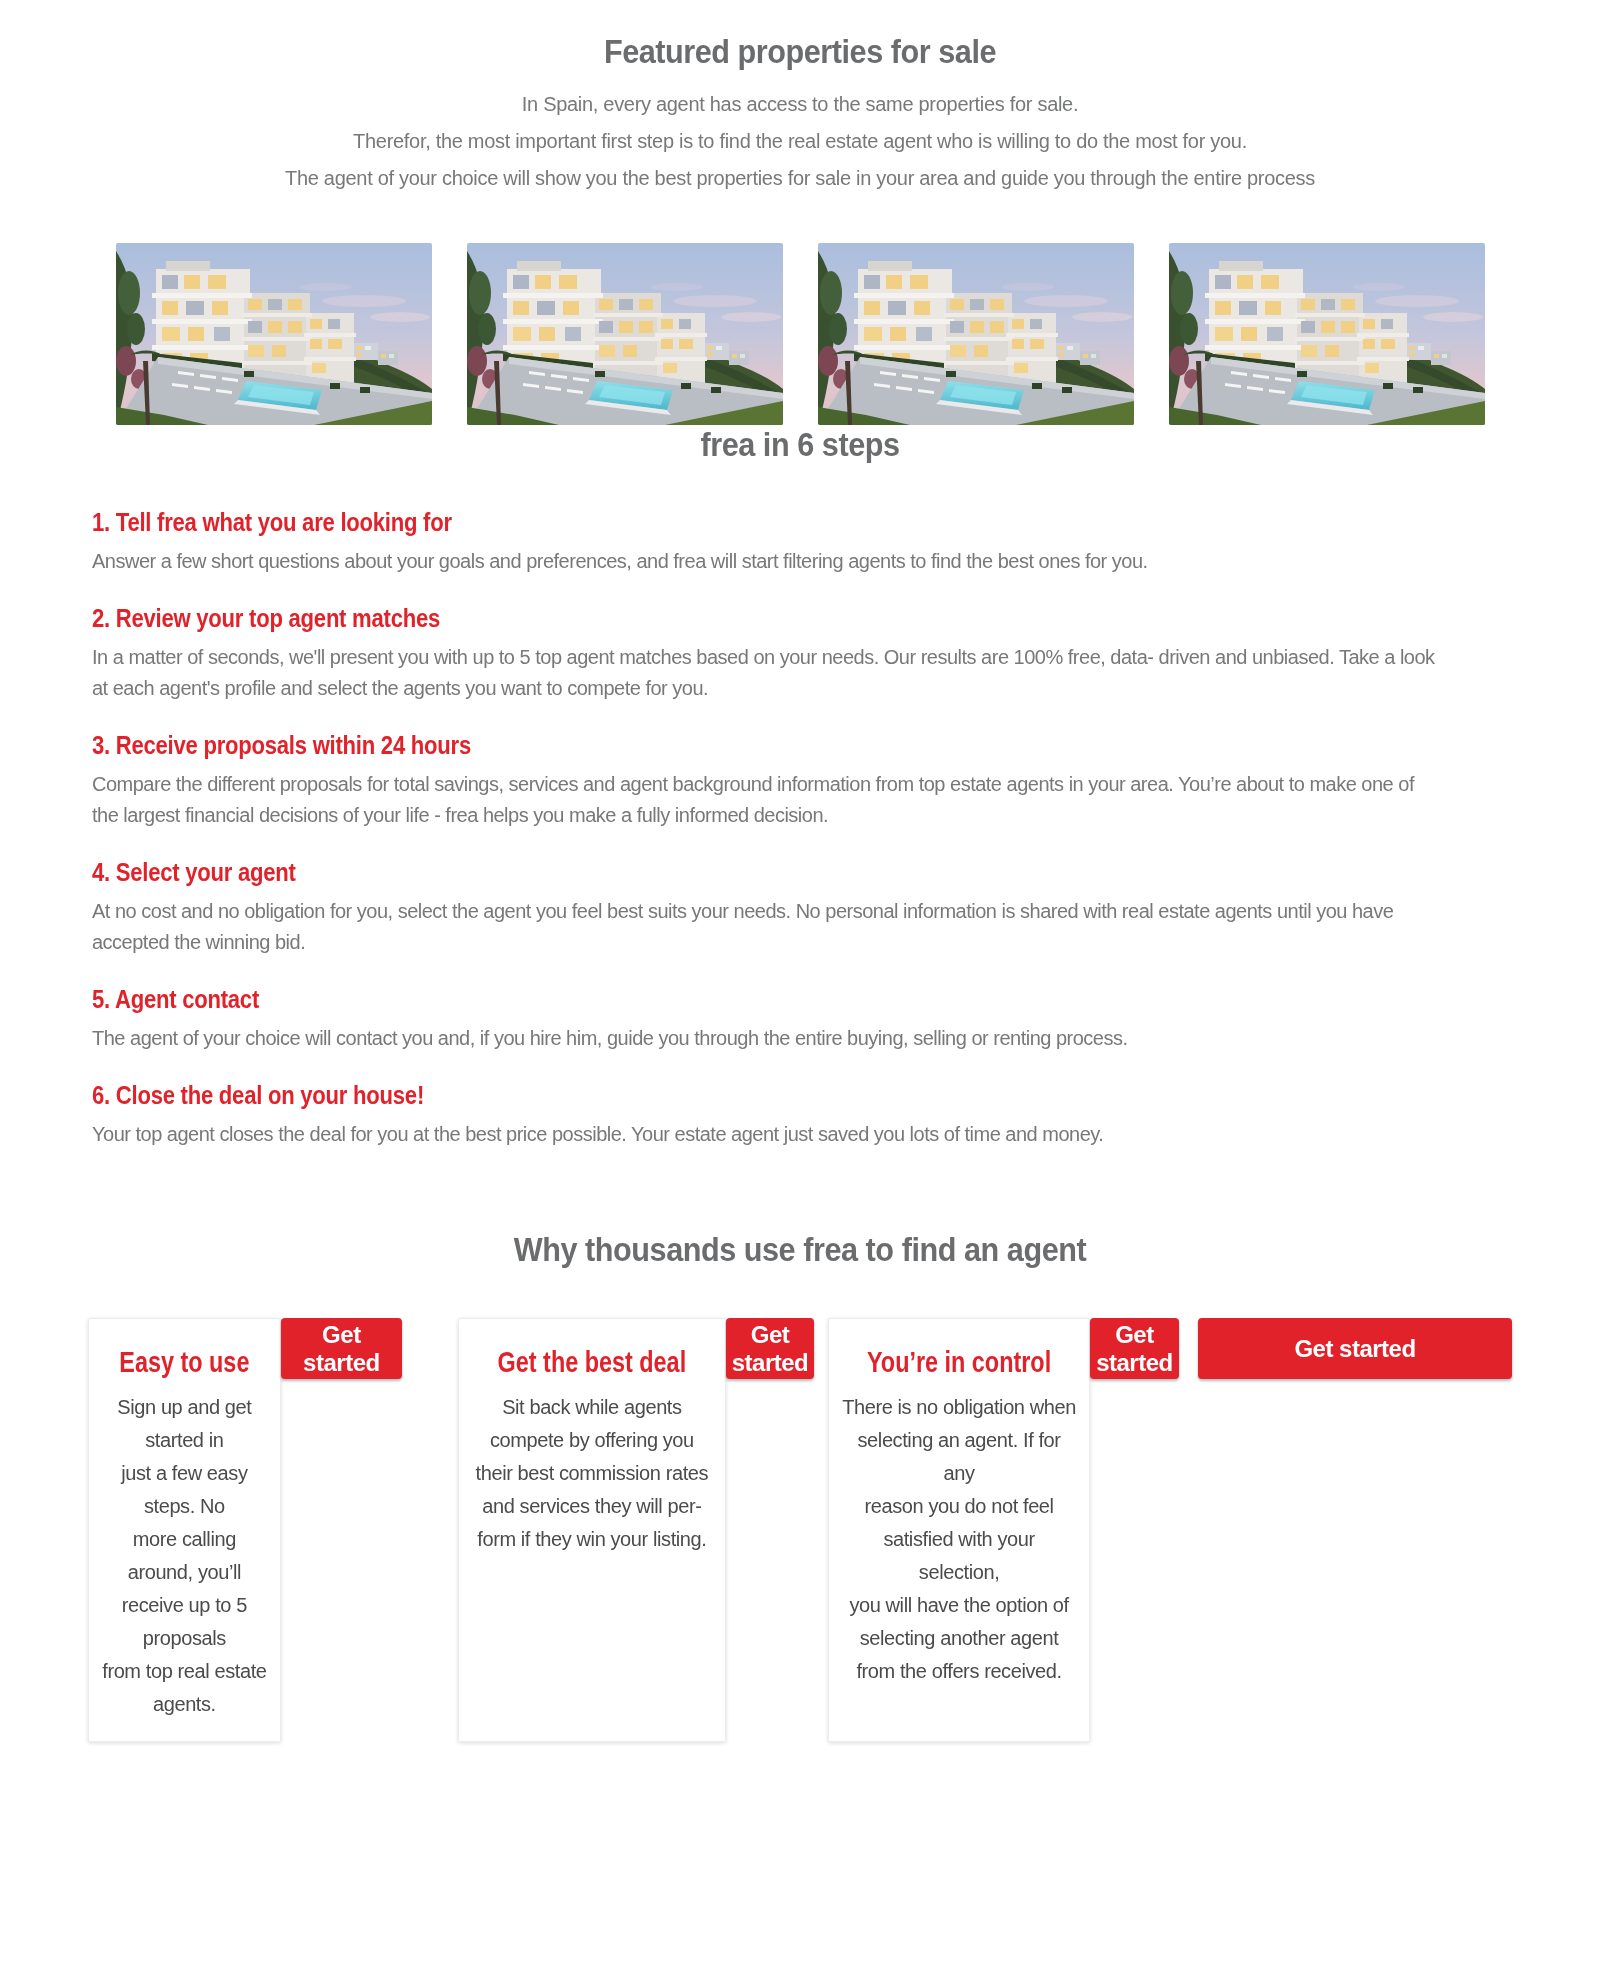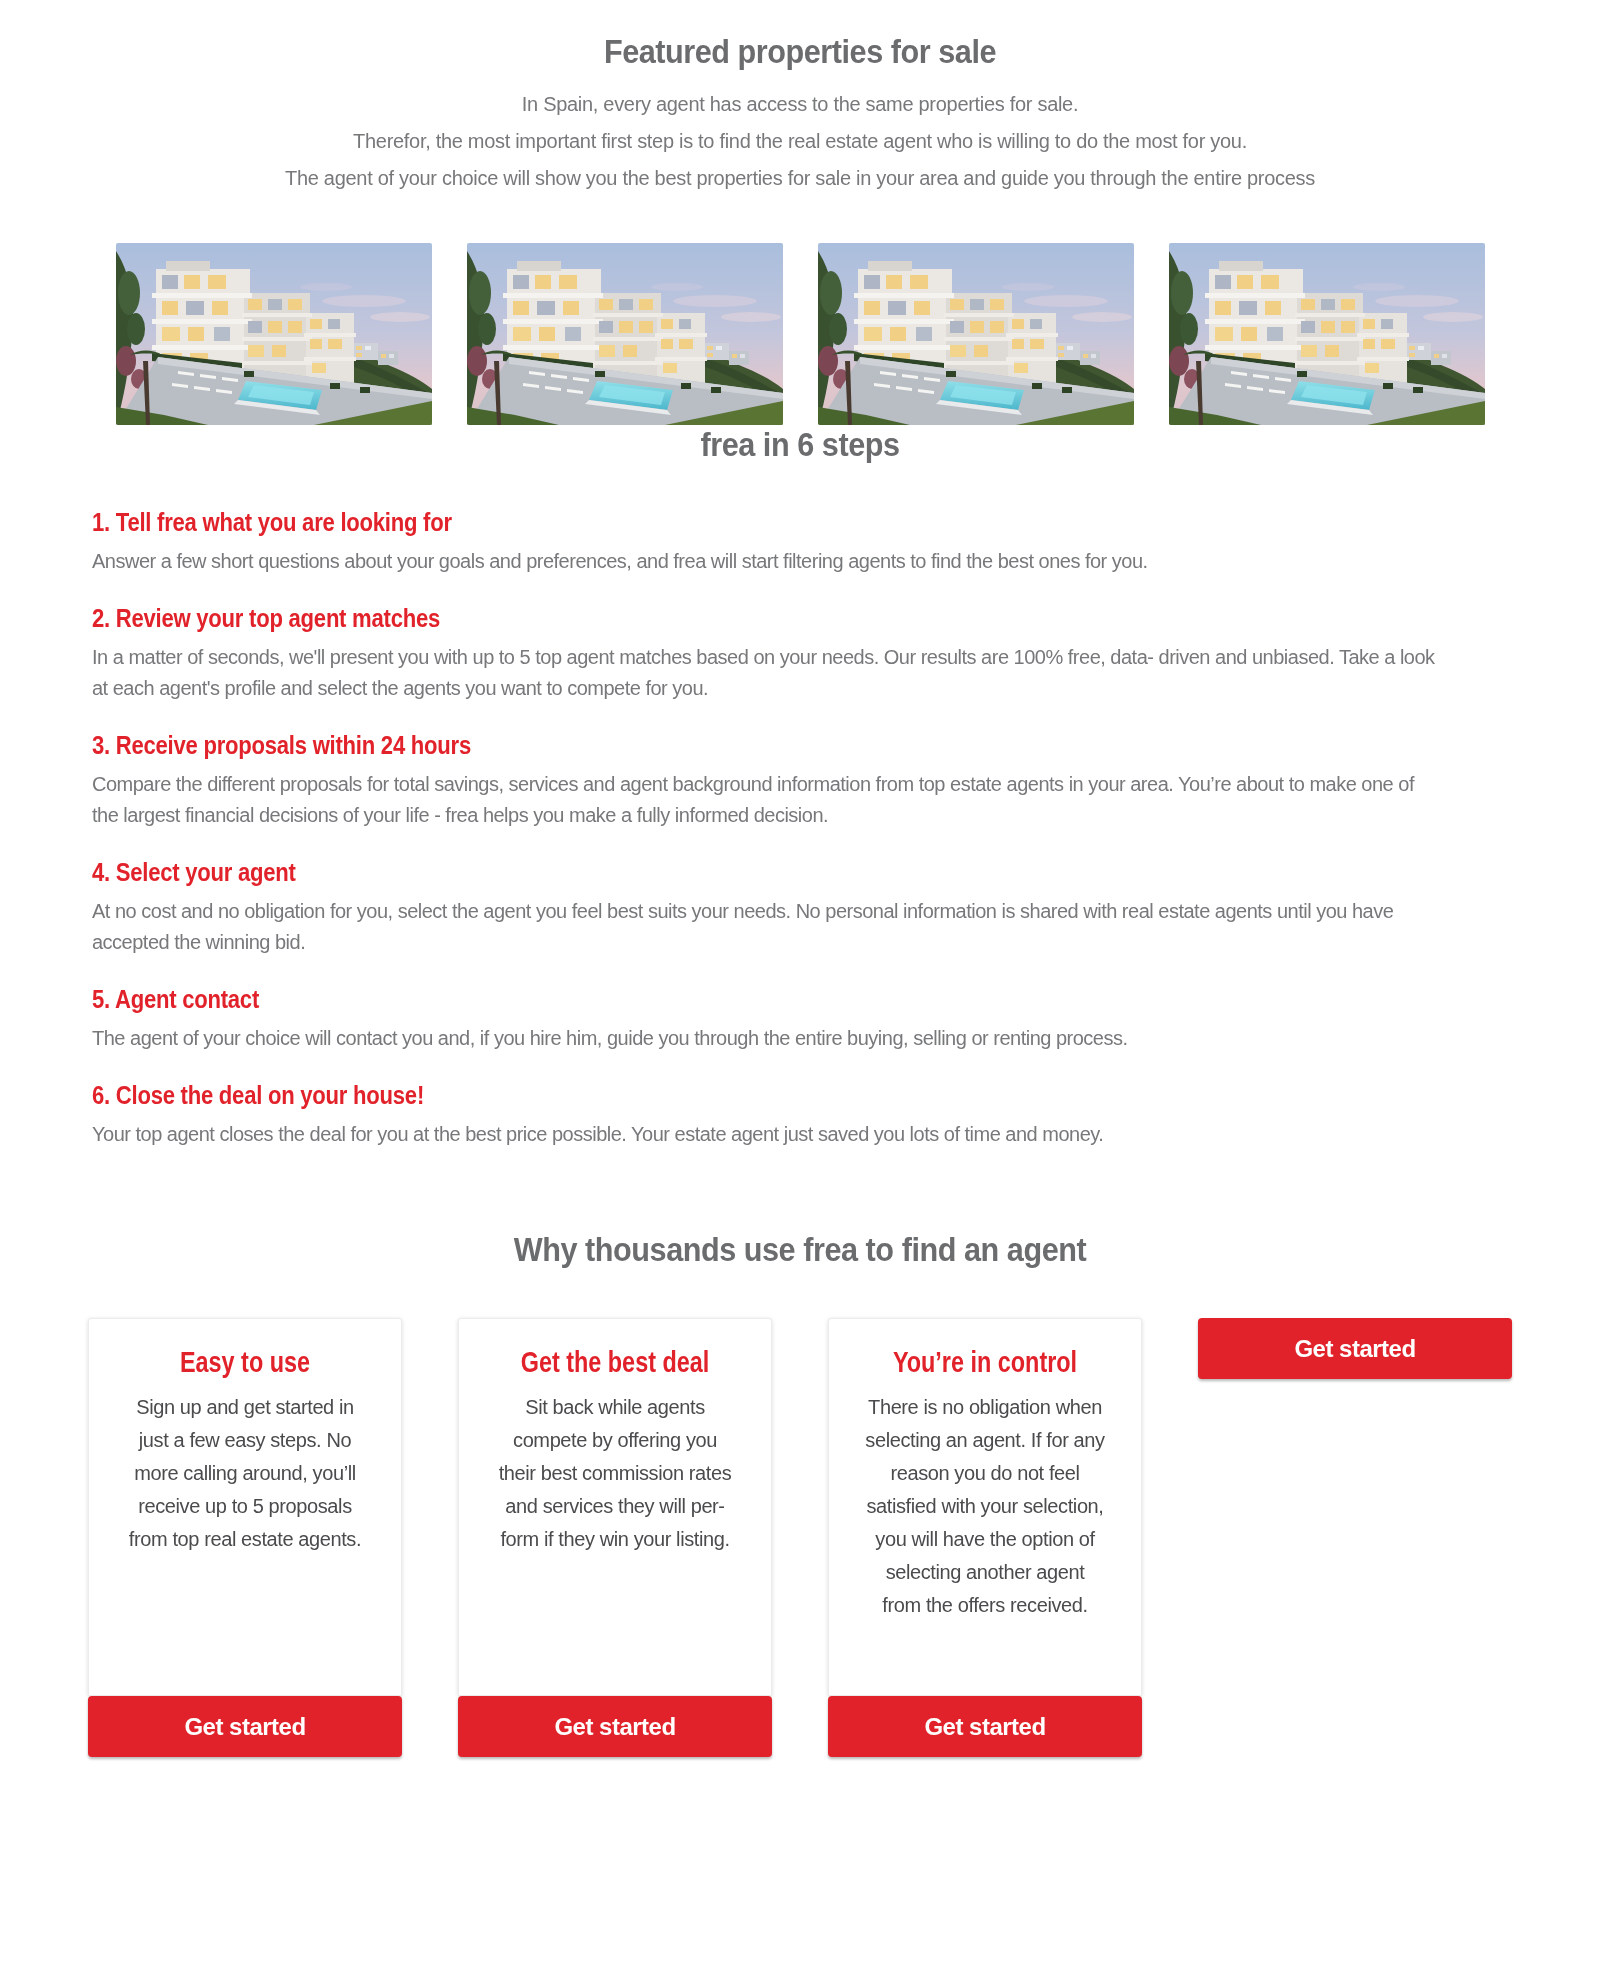--- a/index.html
+++ b/index.html
@@ -36,21 +36,21 @@
   .step-title{
     margin:0 0 9px 0;font-size:26px;line-height:30px;font-weight:bold;color:var(--accent-red);
     white-space:nowrap;transform:scaleX(0.85);transform-origin:left center;letter-spacing:-0.3px;
   }
   .step-body{
     margin:0;font-size:20px;line-height:31px;color:var(--body-gray);
     white-space:pre-line;letter-spacing:-0.5px;
   }
   .why-wrap{margin-top:80px;}
   .cards{margin-top:50px;display:flex;justify-content:center;gap:56px;}
-  .card-col{width:314px;display:flex;flex-direction:column;}
+  .card-col{width:314px;display:flex;flex-direction:row;}
   .card{
     background:#fff;border:1px solid #ececec;border-radius:3px 3px 0 0;
     box-shadow:0 1px 4px rgba(0,0,0,0.14);
     min-height:378px;padding:26px 12px 20px 12px;text-align:center;
   }
   .card-title{
     margin:0 0 12px 0;font-size:30px;line-height:34px;font-weight:bold;color:var(--accent-red);
     white-space:nowrap;transform:scaleX(0.78);transform-origin:center;
   }
   .card-body{

